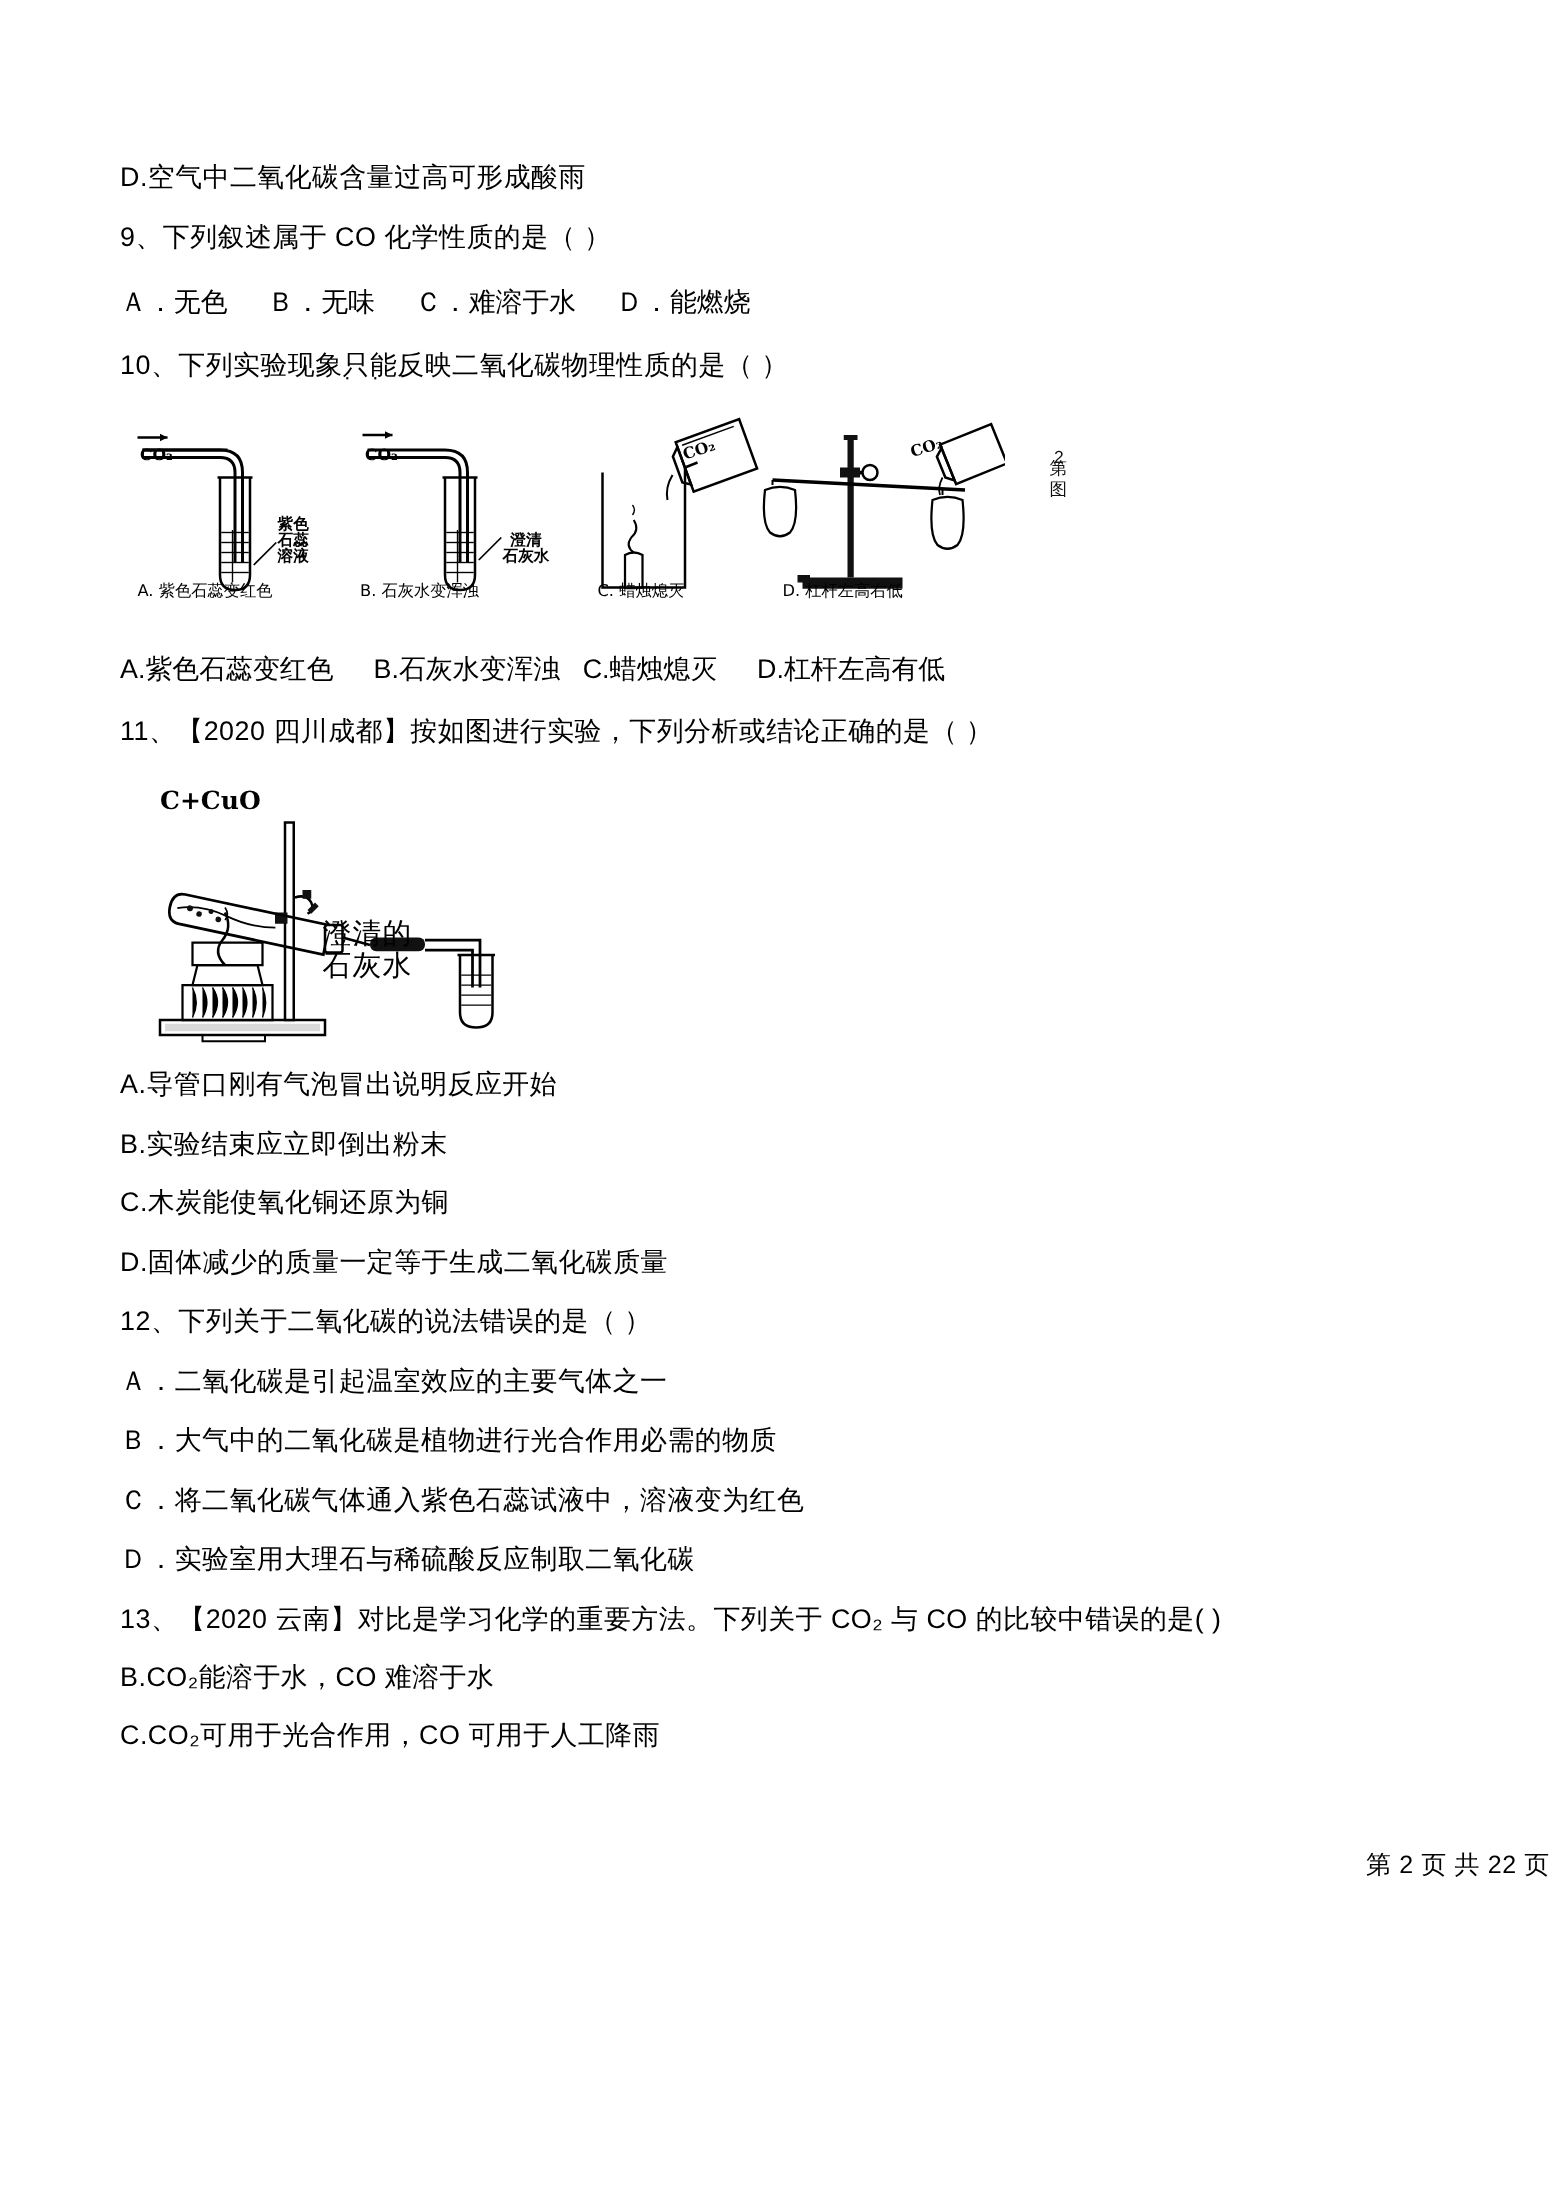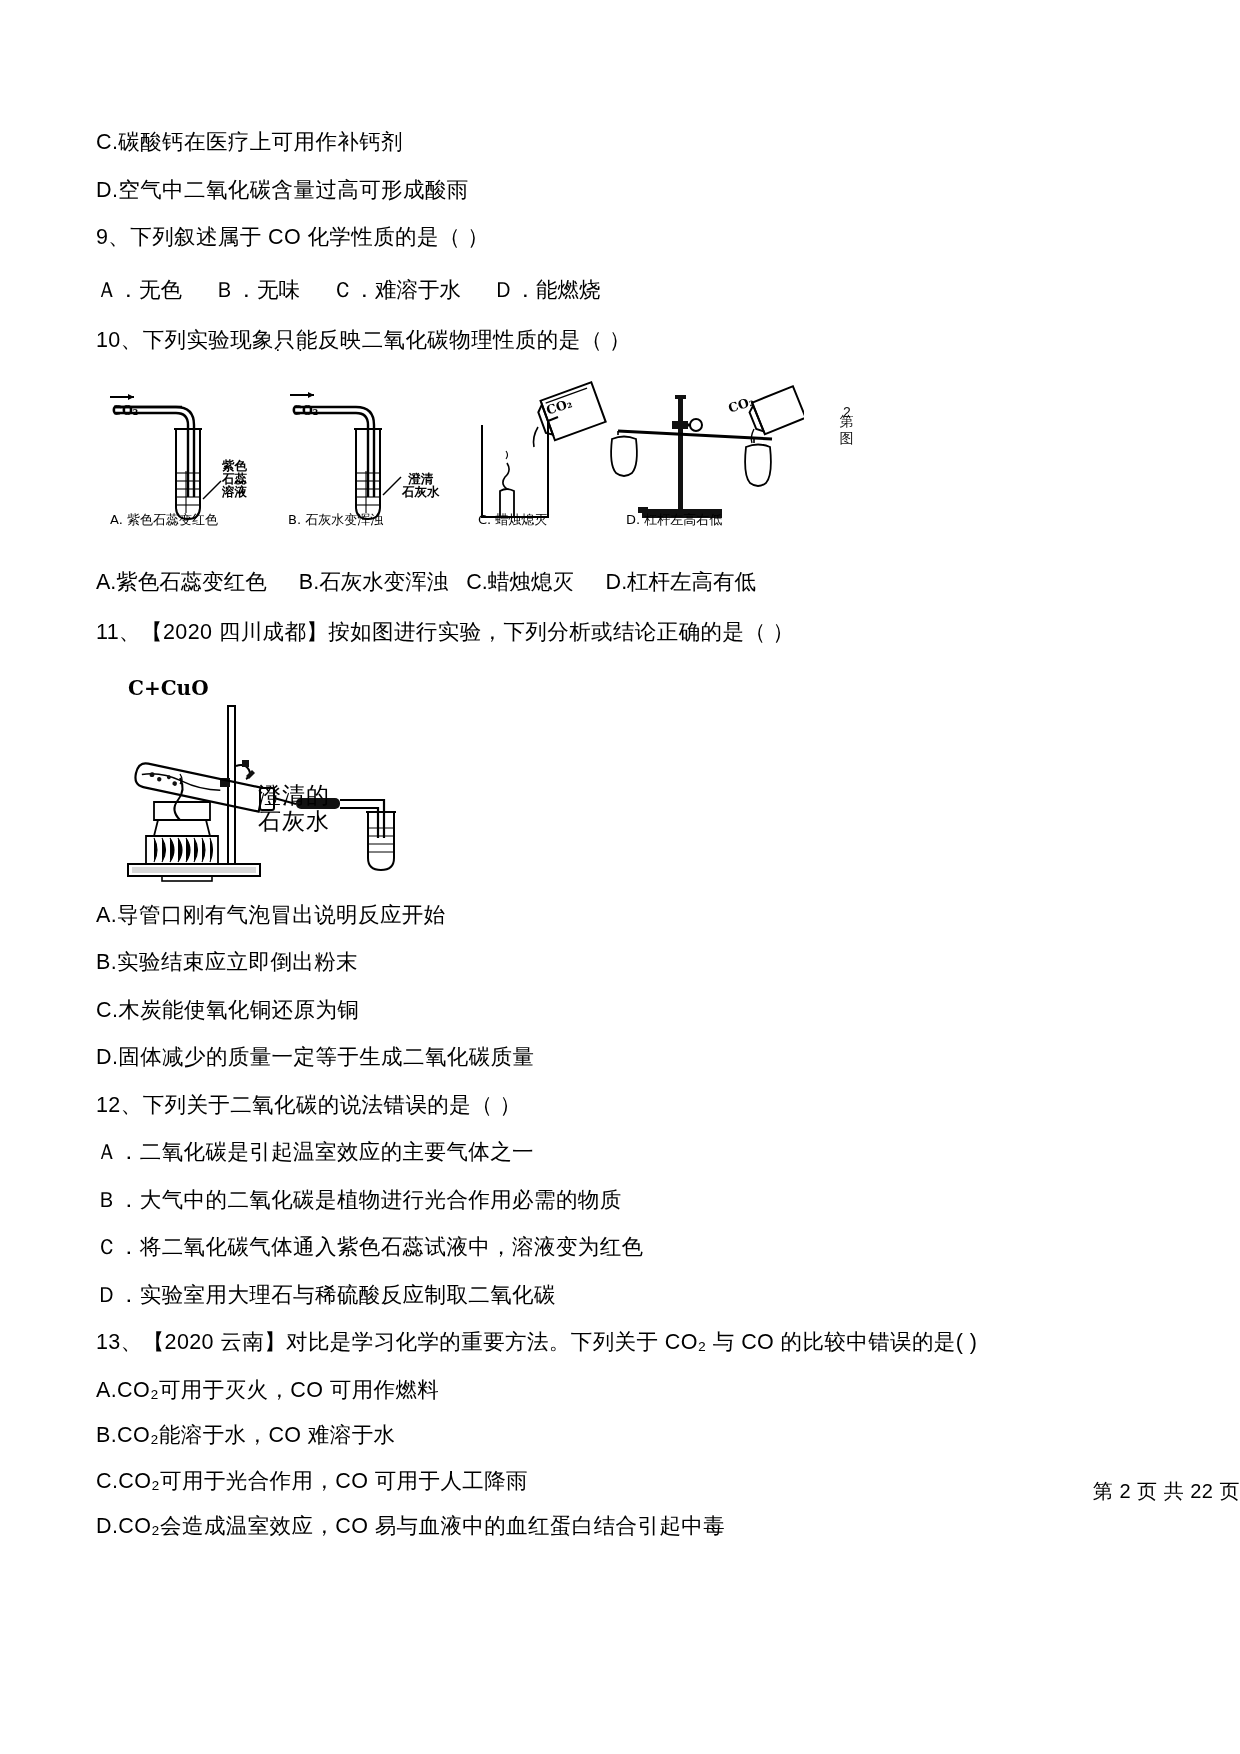--- a/index.html
+++ b/index.html
@@ -129,21 +129,20 @@
     letter-spacing: 0.5px;
   }
 </style>
 </head>
 <body>
 
 <div class="page">
 
   <div class="content">
 
-    <p class="line">C.碳酸钙在医疗上可用作补钙剂</p>
     <p class="line">D.空气中二氧化碳含量过高可形成酸雨</p>
 
     <p class="qline"><span>9、</span><span>下列叙述属于 CO 化学性质的是（      ）</span></p>
     <p class="opt-row">
       <span>Ａ．无色</span><span class="ospace"></span>
       <span>Ｂ．无味</span><span class="ospace"></span>
       <span>Ｃ．难溶于水</span><span class="ospace"></span>
       <span>Ｄ．能燃烧</span>
     </p>
 
@@ -347,22 +346,20 @@
     <p class="line">C.木炭能使氧化铜还原为铜</p>
     <p class="line">D.固体减少的质量一定等于生成二氧化碳质量</p>
 
     <p class="qline"><span>12、</span><span>下列关于二氧化碳的说法错误的是（      ）</span></p>
     <p class="line">Ａ．二氧化碳是引起温室效应的主要气体之一</p>
     <p class="line">Ｂ．大气中的二氧化碳是植物进行光合作用必需的物质</p>
     <p class="line">Ｃ．将二氧化碳气体通入紫色石蕊试液中，溶液变为红色</p>
     <p class="line">Ｄ．实验室用大理石与稀硫酸反应制取二氧化碳</p>
 
     <p class="qline"><span>13、</span><span>【2020 云南】对比是学习化学的重要方法。下列关于 CO₂ 与 CO 的比较中错误的是(   )</span></p>
-    <p class="line" style="margin-bottom:24px;">A.CO₂可用于灭火，CO 可用作燃料</p>
     <p class="line" style="margin-bottom:24px;">B.CO₂能溶于水，CO 难溶于水</p>
     <p class="line" style="margin-bottom:24px;">C.CO₂可用于光合作用，CO 可用于人工降雨</p>
-    <p class="line" style="margin-bottom:24px;">D.CO₂会造成温室效应，CO 易与血液中的血红蛋白结合引起中毒</p>
 
   </div>
 
   <div class="footer">第 2 页 共 22 页</div>
 
 </div>
 
 </body></html>

